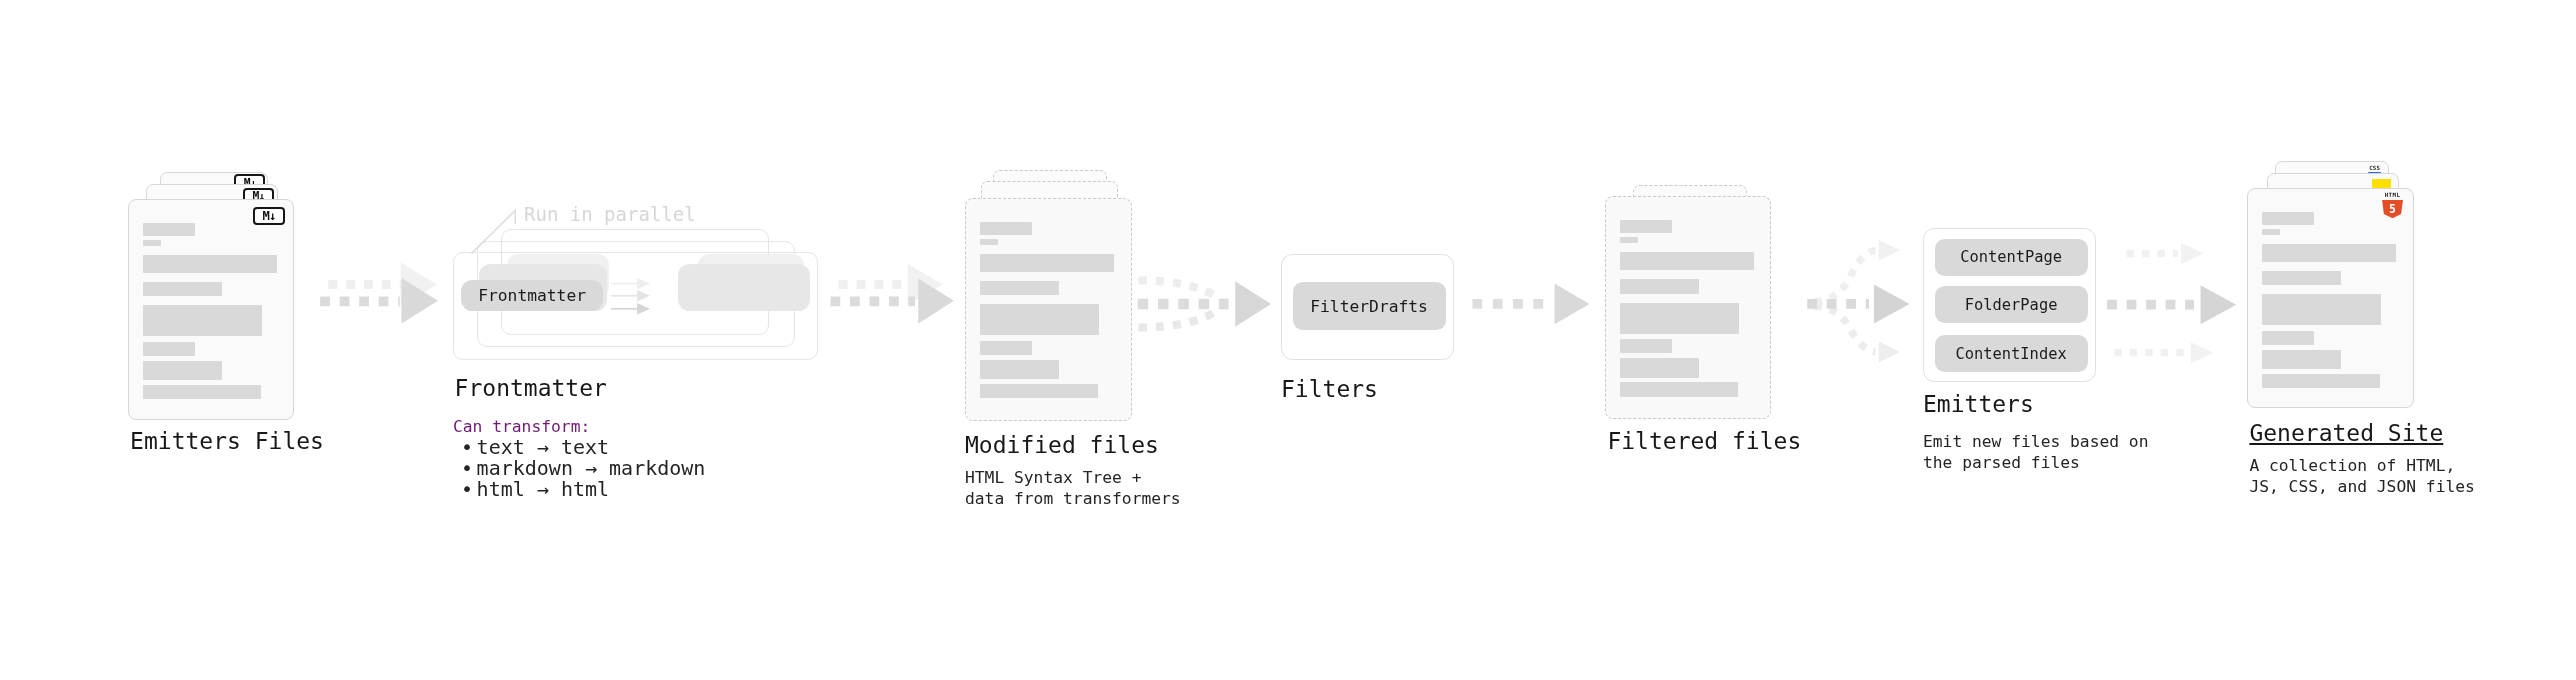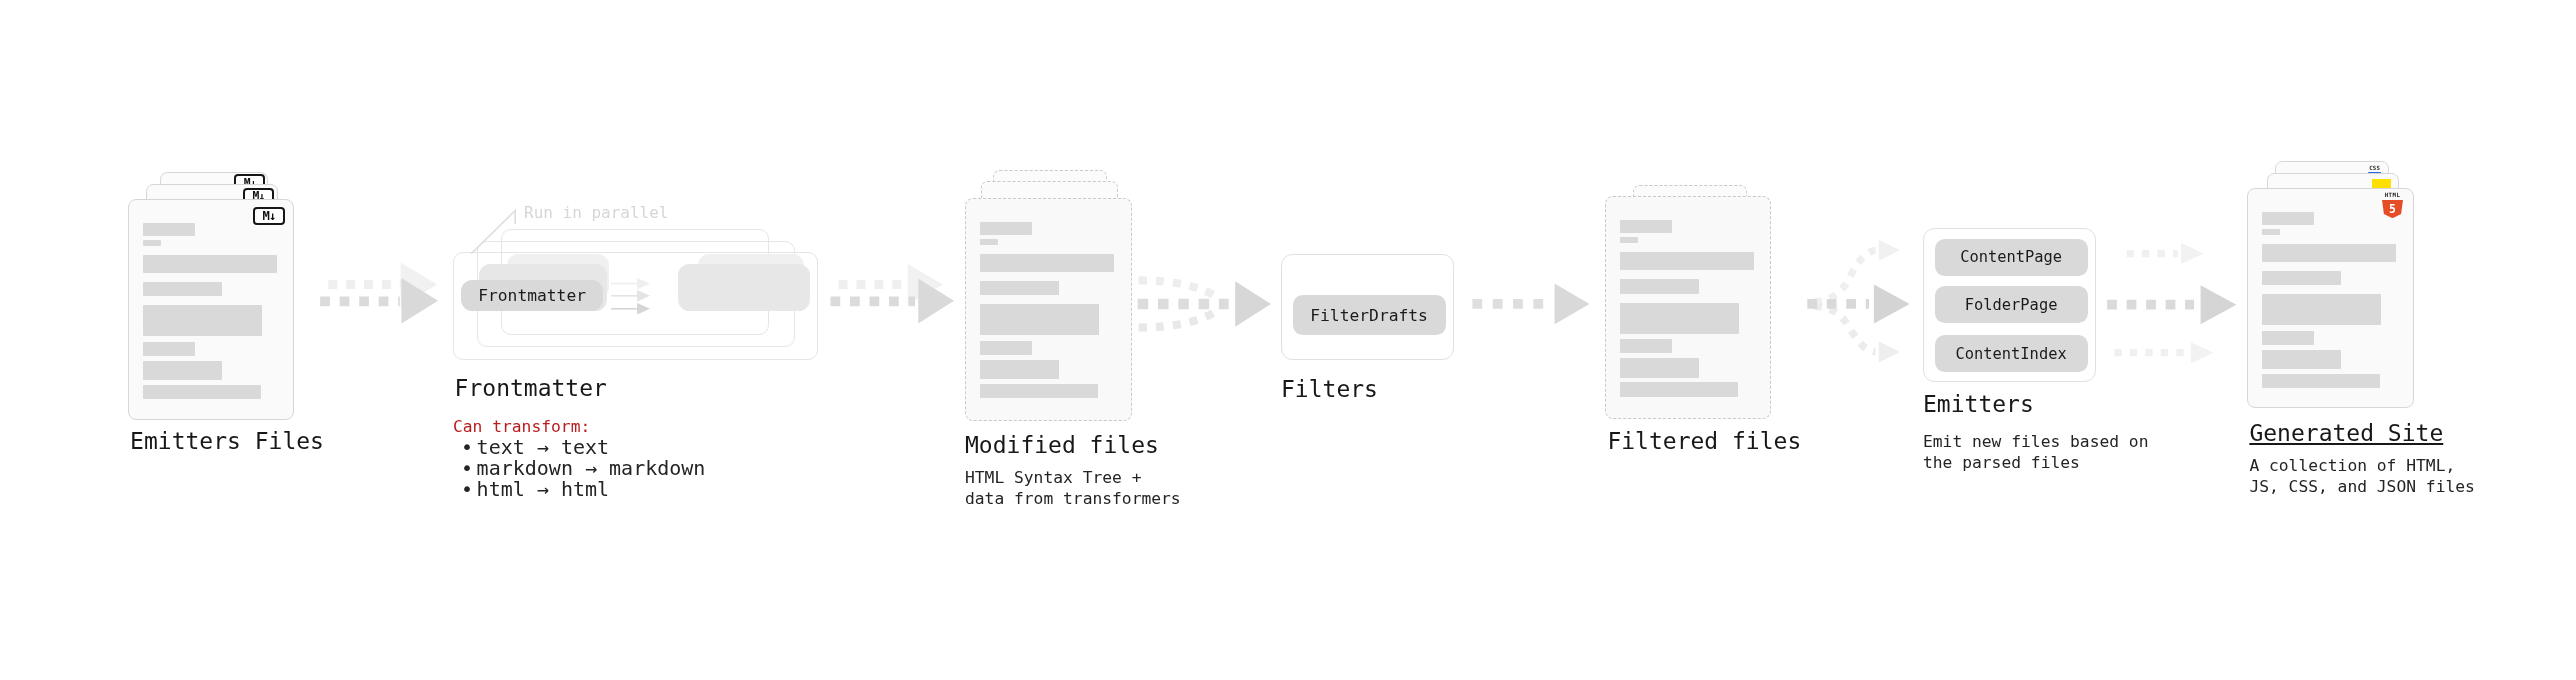--- a/index.html
+++ b/index.html
@@ -32,24 +32,24 @@
 
   
   .md-badge { position:absolute; width:32.5px; height:18px; border:2.1px solid #161616; border-radius:4.1px;
               background:#fff; display:flex; align-items:center; justify-content:center;
               font-size:12.2px; font-weight:bold; color:#111; letter-spacing:-0.8px; }
   .md-badge.small { width:31px; height:16.3px; font-size:11.4px; }
 
   
   .stage-label { font-size:23px; line-height:24.4px; color:#181818; white-space:nowrap; }
   .stage-desc  { font-size:16.3px; line-height:21px; color:#242424; white-space:pre-line; }
-  .note-title  { font-size:16.3px; line-height:21px; color:#b91c1c; white-space:nowrap;text-align:right; }
+  .note-title  { font-size:16.3px; line-height:21px; color:#701a75; white-space:nowrap;text-align:right; }
   .bullet { position:relative; font-size:20px; line-height:21px; color:#242424; padding-left:23.6px; white-space:nowrap; }
   .bullet::before { content:"•"; position:absolute; left:8.1px; top:0; color:#242424; }
-  .annotation { font-size:16px; color:#d6d6d6; white-space:nowrap; }
+  .annotation { font-size:19px; color:#d6d6d6; white-space:nowrap; }
 
   
   .frame { position:absolute; background:transparent; border:1.3px solid #e5e5e5; border-radius:9.8px; }
 
   
   .pill { position:absolute; border-radius:11.4px; background:#d9d9d9; display:flex; align-items:center; justify-content:center;
           font-size:16.3px; color:#1b1b1b; white-space:nowrap; }
   .pill.ghost1 { background:#e7e7e7; }
   .pill.ghost2 { background:#f0f0f0; }
 
@@ -195,21 +195,21 @@
           <div class="bar b8"></div>
       </div>
     </div>
     <div class="stage-label abs" style="left:0; top:263px;">Modified files</div>
     <div class="stage-desc abs" style="left:0; top:297px;">HTML Syntax Tree +
 data from transformers</div>
   </div>
 
   <div class="stage" style="left:1281px; top:254px; width:268px; height:244px;">
     <div class="holder" style="left:0; top:0; width:173px; height:106px;">
-      <div class="pill" style="top:40px; height:40px;">FilterDrafts</div>
+      <div class="pill" style="top:27px; height:48px;">FilterDrafts</div>
     </div>
     <div class="stage-label abs" style="left:0; top:123px;">Filters</div>
   </div>
 
   <div class="stage" style="left:1923px; top:228px; width:268px; height:268px;">
     <div class="holder" style="left:0; top:0; width:173px; height:154px;">
       <div class="pill" style="top:9.8px; height:37px; font-size:15.4px;">ContentPage</div>
       <div class="pill" style="top:57px; height:37px; font-size:15.4px;">FolderPage</div>
       <div class="pill" style="top:106px; height:37px; font-size:15.4px;">ContentIndex</div>
     </div>

